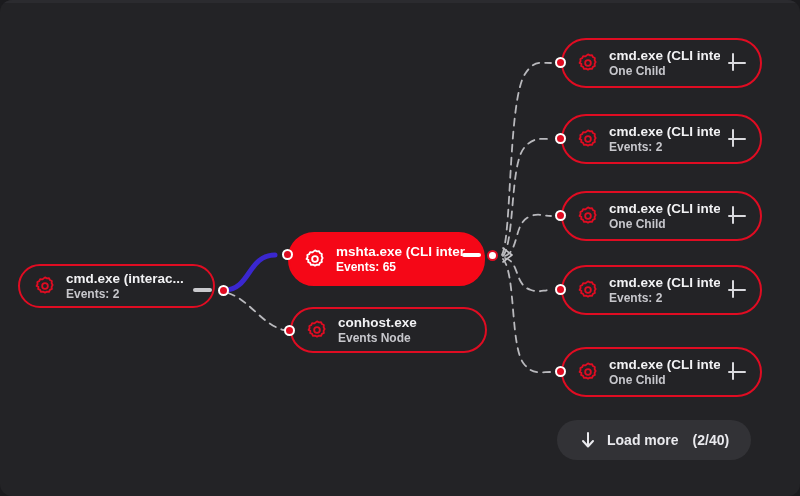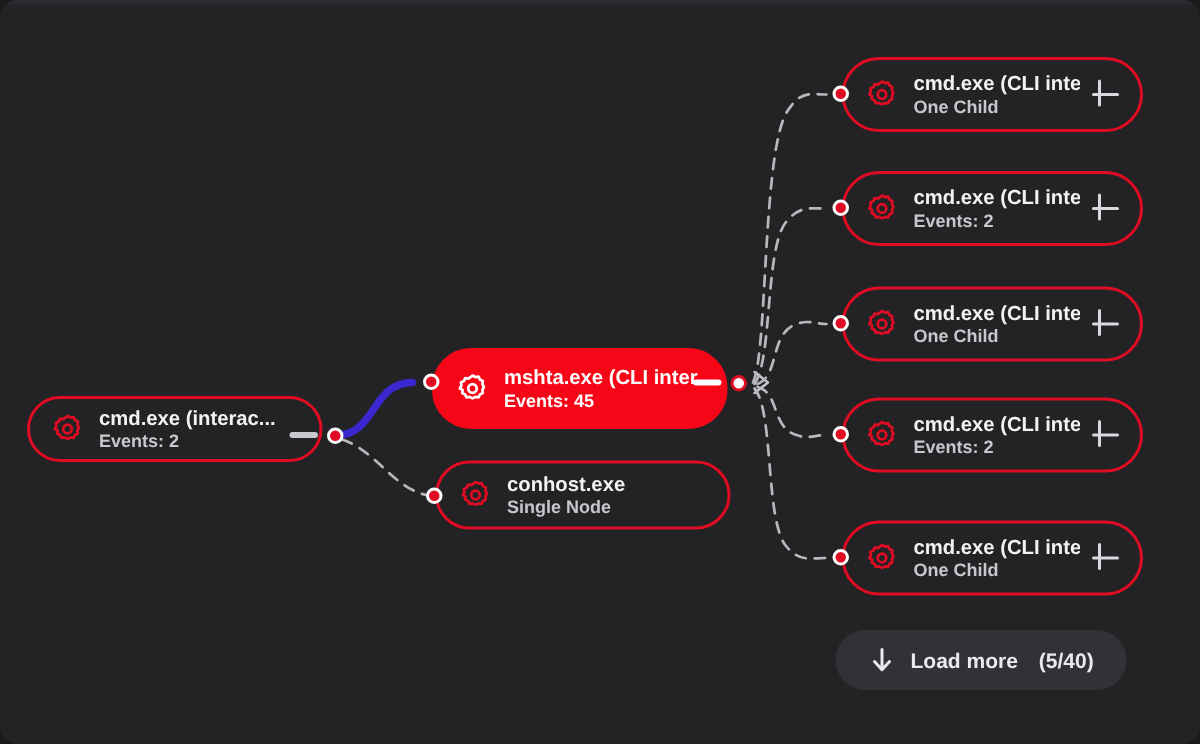--- a/index.html
+++ b/index.html
@@ -136,37 +136,37 @@
 
   <div class="node highlight" style="left:288px;top:232px;width:197px;height:54px;">
     <span class="gear">
       <svg viewBox="0 0 24 24" fill="none" stroke="#ffffff" stroke-width="2">
         <path d="M12 2.6l2.1 1.1 2.3-.3 1 2.1 2.1 1-.3 2.3 1.1 2.1-1.1 2.1.3 2.3-2.1 1-1 2.1-2.3-.3-2.1 1.1-2.1-1.1-2.3.3-1-2.1-2.1-1 .3-2.3L2.8 12l1.1-2.1-.3-2.3 2.1-1 1-2.1 2.3.3z" stroke-linejoin="round"></path>
         <circle cx="12" cy="12" r="3.1"></circle>
       </svg>
     </span>
     <span class="labels">
       <span class="n-title">mshta.exe (CLI inter...</span>
-      <span class="n-sub">Events: 45</span>
+      <span class="n-sub">Events: 65</span>
     </span>
   </div>
   <div class="handle filled" style="left:282px;top:249px;"></div>
   <div class="dash onred" style="left:462px;top:253px;"></div>
   <div class="handle" style="left:487px;top:250px;"></div>
 
   <div class="node" style="left:290px;top:307px;width:197px;height:46px;align-items:center;">
     <span class="gear">
       <svg viewBox="0 0 24 24" fill="none" stroke="#e00c22" stroke-width="2">
         <path d="M12 2.6l2.1 1.1 2.3-.3 1 2.1 2.1 1-.3 2.3 1.1 2.1-1.1 2.1.3 2.3-2.1 1-1 2.1-2.3-.3-2.1 1.1-2.1-1.1-2.3.3-1-2.1-2.1-1 .3-2.3L2.8 12l1.1-2.1-.3-2.3 2.1-1 1-2.1 2.3.3z" stroke-linejoin="round"></path>
         <circle cx="12" cy="12" r="3.1"></circle>
       </svg>
     </span>
     <span class="labels">
       <span class="n-title">conhost.exe</span>
-      <span class="n-sub">Single Node</span>
+      <span class="n-sub">Events Node</span>
     </span>
   </div>
   <div class="handle filled" style="left:284px;top:325px;"></div>
 
   <div class="node" style="left:561px;top:38px;width:201px;height:50px;">
     <span class="gear">
       <svg viewBox="0 0 24 24" fill="none" stroke="#e00c22" stroke-width="2">
         <path d="M12 2.6l2.1 1.1 2.3-.3 1 2.1 2.1 1-.3 2.3 1.1 2.1-1.1 2.1.3 2.3-2.1 1-1 2.1-2.3-.3-2.1 1.1-2.1-1.1-2.3.3-1-2.1-2.1-1 .3-2.3L2.8 12l1.1-2.1-.3-2.3 2.1-1 1-2.1 2.3.3z" stroke-linejoin="round"></path>
         <circle cx="12" cy="12" r="3.1"></circle>
       </svg>
@@ -240,16 +240,16 @@
   <div class="handle filled" style="left:555px;top:366px;"></div>
 
   <div id="loadmore" style="left:557px;top:420px;">
     <span id="lm-icon">
       <svg viewBox="0 0 18 20" fill="none" stroke="#eaeaee" stroke-width="2" stroke-linecap="round" stroke-linejoin="round">
         <path d="M9 3 L9 16"></path>
         <path d="M4 11 L9 16.5 L14 11"></path>
       </svg>
     </span>
     <span id="lm-label">Load more</span>
-    <span id="lm-count">(5/40)</span>
+    <span id="lm-count">(2/40)</span>
   </div>
 
 </div>
 
 </body></html>

